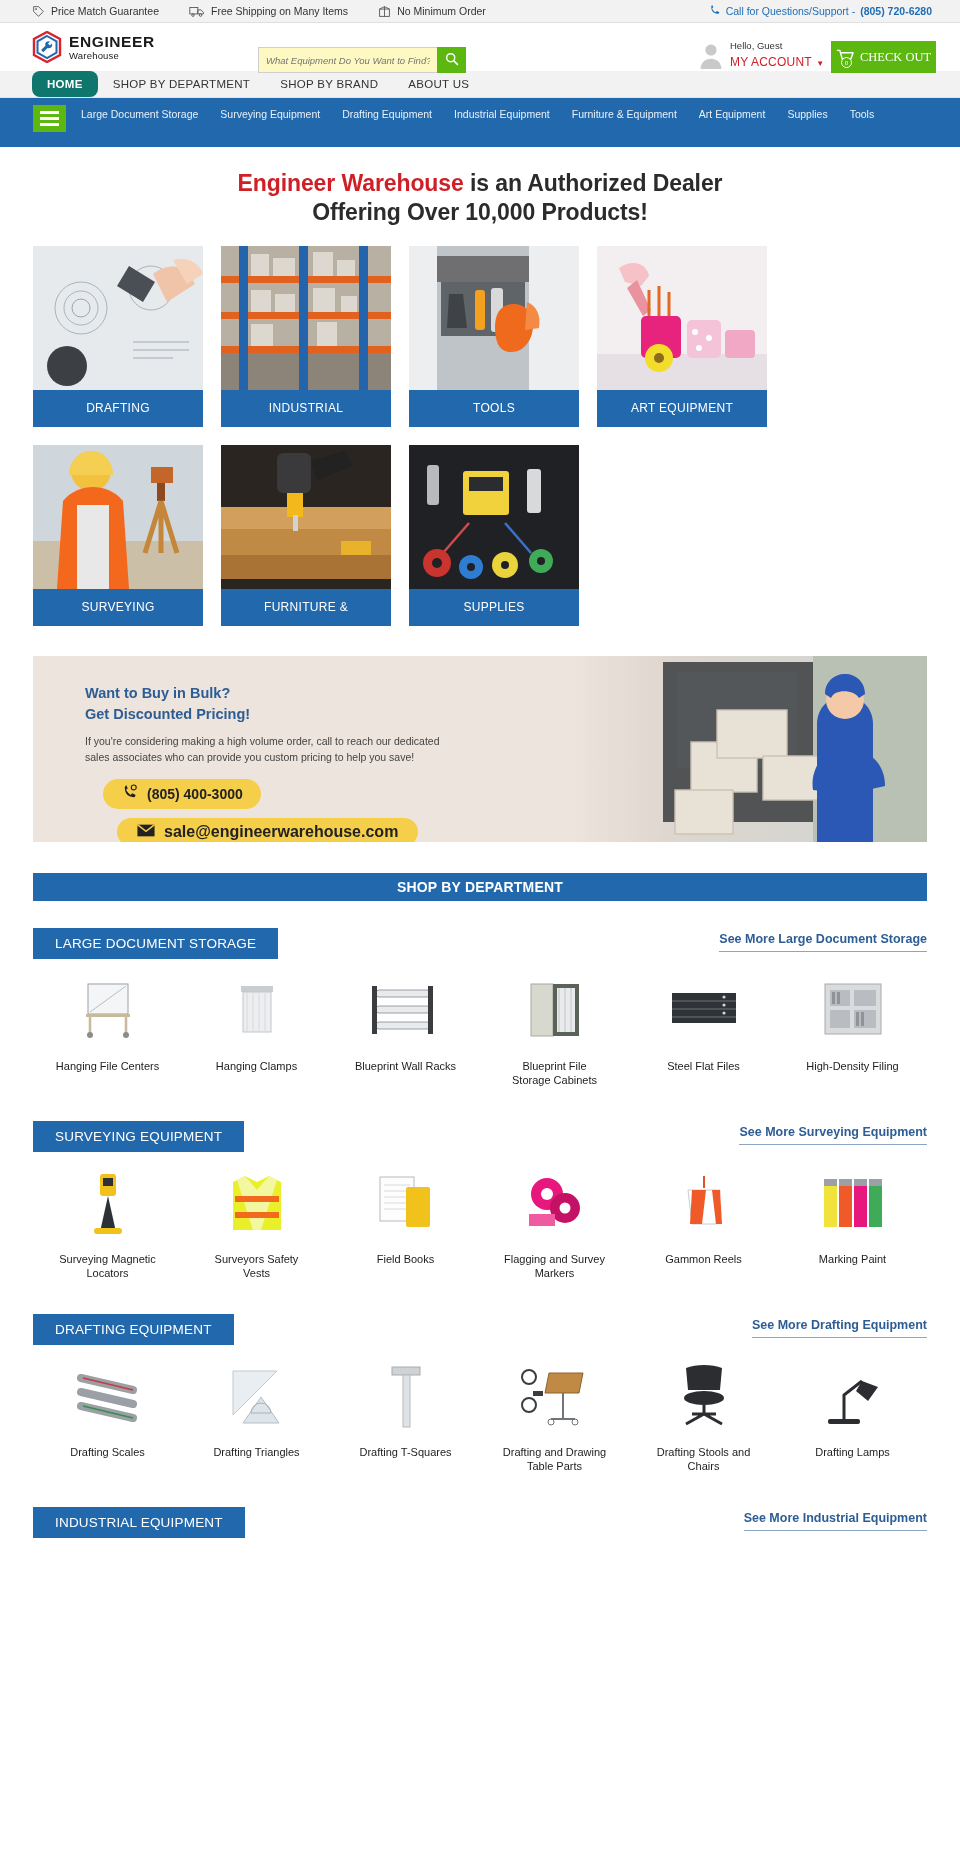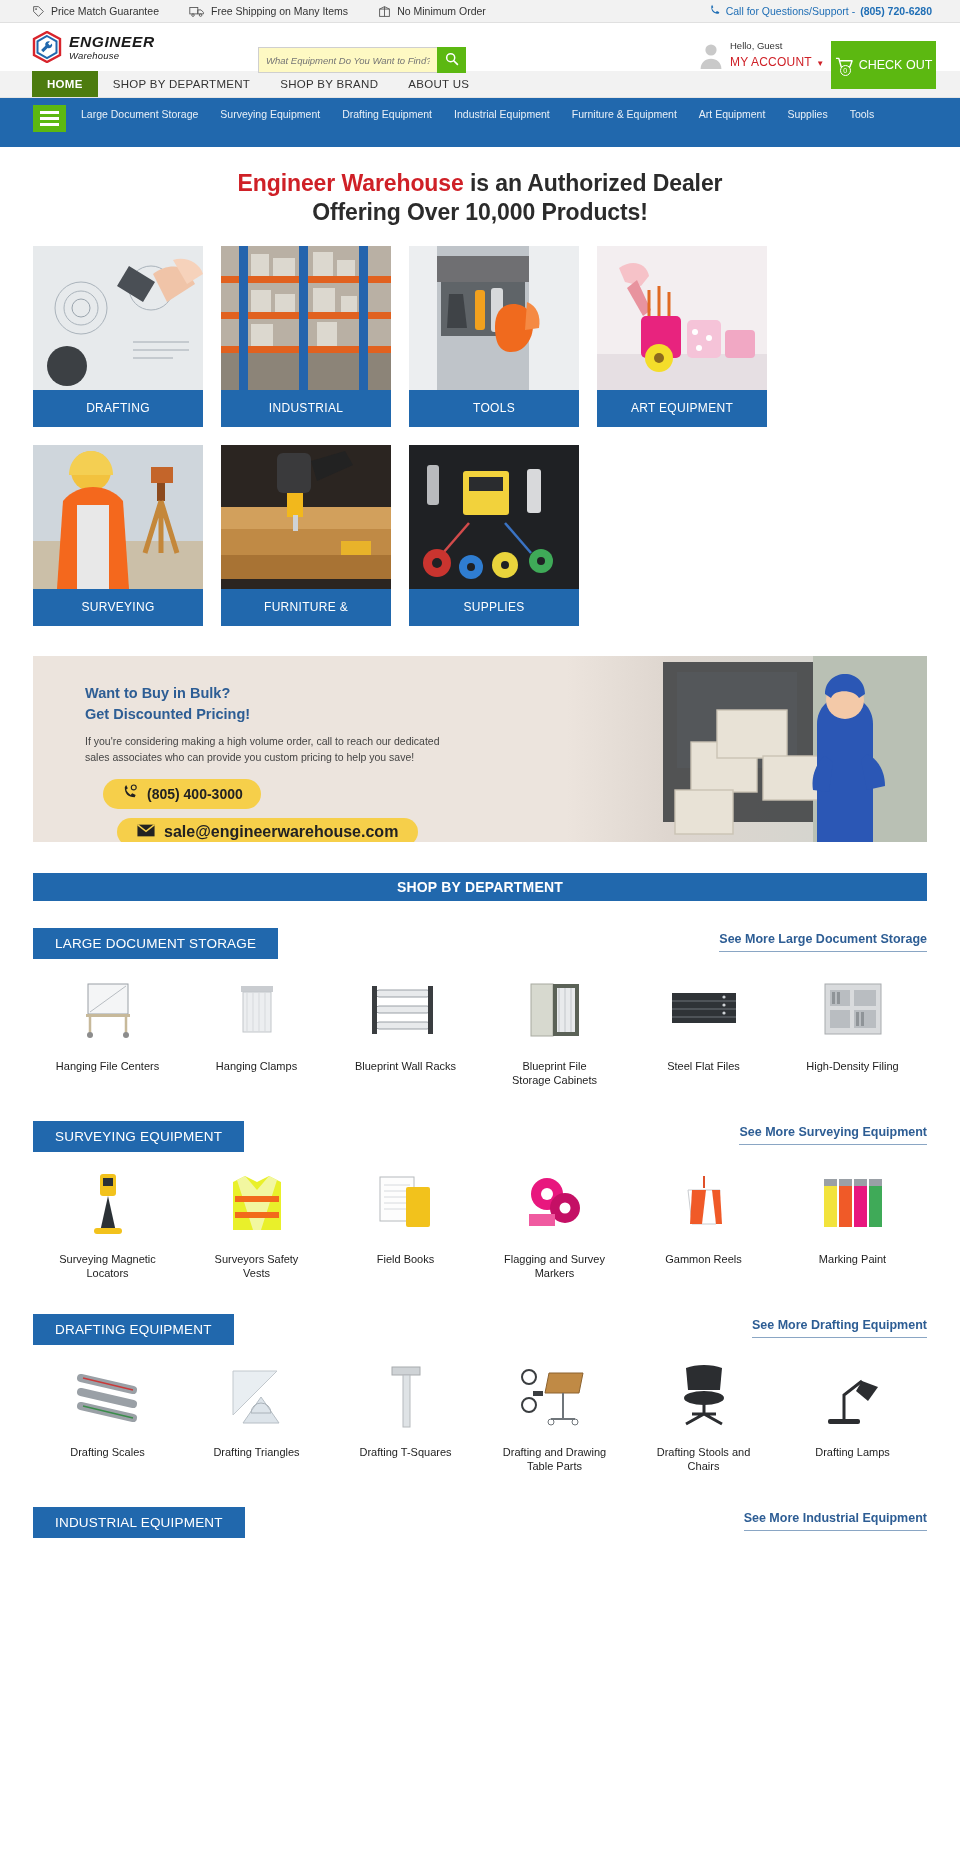--- a/index.html
+++ b/index.html
@@ -37,21 +37,21 @@
 
   
   .header {
     height: 48px;
     background: #fff;
     display: flex;
     align-items: center;
     padding: 0 24px 0 32px;
     position: relative;
   }
-  .logo { display: flex; align-items: center; gap: 7px; font-style: italic; }
+  .logo { display: flex; align-items: center; gap: 7px; }
   .logo-mark { width: 30px; height: 32px; position: relative; }
   .logo-text-wrap { display: flex; flex-direction: column; line-height: 1; }
   .logo-main {
     font-size: 15.5px; font-weight: bold; letter-spacing: .6px;
     color: #1a1a1a; font-family: "Liberation Sans", sans-serif;
   }
   .logo-sub { font-size: 9.5px; color: #1a1a1a; letter-spacing: .2px; margin-top: 2px; }
 
   .search-wrap {
     position: absolute; left: 258px; top: 24px;
@@ -74,24 +74,24 @@
     position: absolute; left: 700px; top: 18px;
     display: flex; align-items: center; gap: 8px;
   }
   .avatar-ico { width: 22px; height: 26px; }
   .account-lines { display: flex; flex-direction: column; line-height: 1.15; }
   .hello { font-size: 9.5px; color: #333; }
   .my-account { font-size: 12px; color: #cf2027; font-weight: normal; letter-spacing: .2px; }
   .caret { font-size: 8px; color: #cf2027; }
   .checkout-btn {
     position: absolute; right: 24px; top: 18px;
-    width: 105px; height: 48px;
+    width: 105px; height: 32px;
     background: #5cb811; color: #fff;
     display: flex; align-items: center; justify-content: center; gap: 5px;
-    font-size: 12.5px; cursor: pointer;
+    font-size: 12.5px; cursor: pointer; font-family: Liberation Serif, serif;
   }
   .cart-ico { position: relative; width: 19px; height: 18px; }
   .cart-count {
     position: absolute; bottom: -2px; left: 5px;
     background: #5cb811; color: #fff;
     border: 1px solid #fff; border-radius: 50%;
     width: 11px; height: 11px; font-size: 7px;
     display: flex; align-items: center; justify-content: center;
   }
 
@@ -100,21 +100,21 @@
     height: 27px; background: #f2f2f2;
     display: flex; align-items: stretch;
     padding-left: 32px;
     border-bottom: 1px solid #e5e5e5;
   }
   .mainnav-item {
     display: flex; align-items: center; padding: 0 15px;
     font-size: 11.5px; color: #333; letter-spacing: .3px; cursor: pointer;
     font-weight: normal;
   }
-  .mainnav-item.active { background: #4d7c0f; color: #fff; font-weight: bold; }
+  .mainnav-item.active { background: #0f766e; color: #fff; font-weight: bold; border-radius: 8px; }
 
   
   .deptnav {
     background: #2168ad; min-height: 49px;
     padding: 0 0 0 0; position: relative;
     display: flex; flex-wrap: wrap; align-items: flex-start;
     padding-top: 6px; padding-bottom: 8px;
   }
   .hamburger {
     width: 33px; height: 27px; background: #5cb811;

